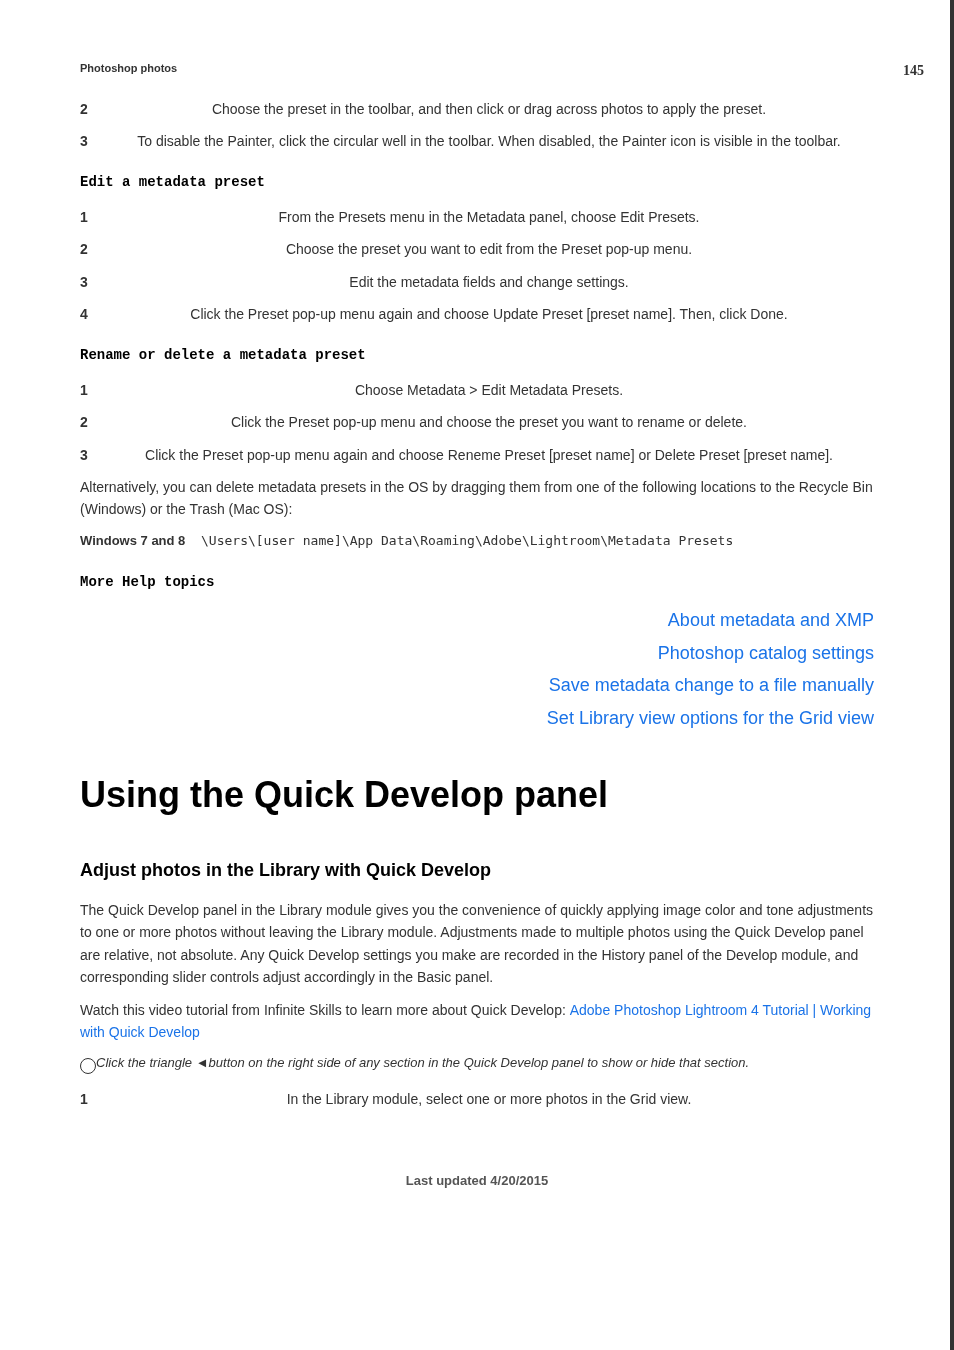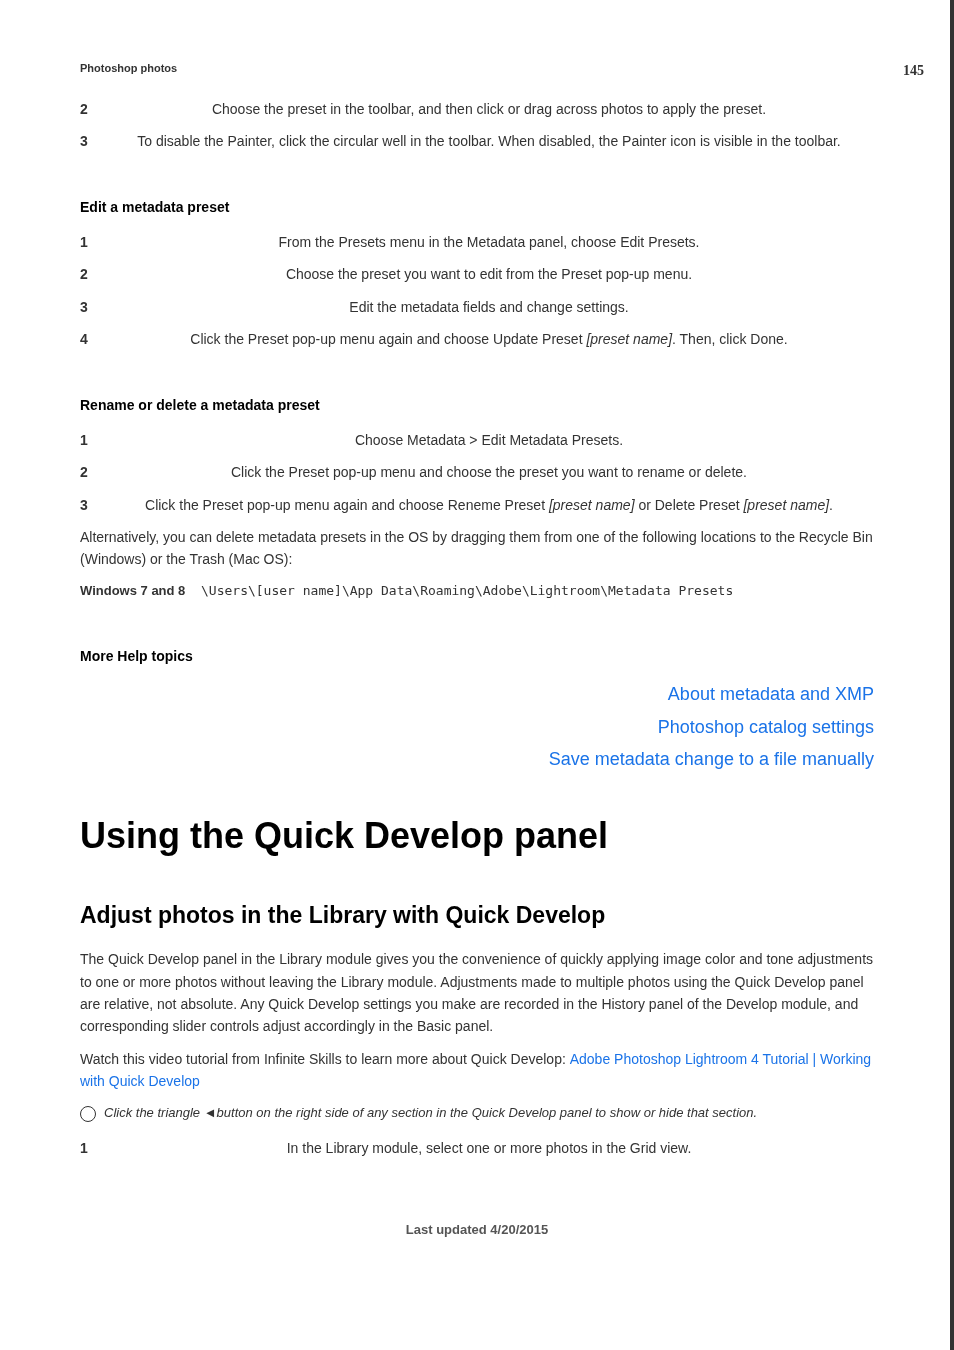--- a/index.html
+++ b/index.html
@@ -53,22 +53,22 @@
       font-weight: bold;
       font-size: 14px;
     }
     .numbered-item .text {
       flex: 1;
       text-align: center;
     }
     .section-heading {
       font-size: 14px;
       font-weight: bold;
-      font-family: Liberation Sans, sans-serif;
-      margin-top: 44px;
+      font-family: Liberation Mono, monospace;
+      margin-top: 19px;
       margin-bottom: 12px;
       color: #000;
     }
     p {
       font-size: 14px;
       font-family: Arial, sans-serif;
       margin-bottom: 10px;
       line-height: 1.6;
     }
     .mono-line {
@@ -100,38 +100,38 @@
     .big-heading {
       font-size: 36px;
       font-weight: bold;
       font-family: Arial, sans-serif;
       color: #000;
       margin-top: 30px;
       margin-bottom: 40px;
       line-height: 1.2;
     }
     .sub-heading {
-      font-size: 23px;
+      font-size: 18px;
       font-weight: bold;
       font-family: Arial, sans-serif;
       color: #000;
       margin-bottom: 14px;
       margin-top: 30px;
     }
     .italic-note {
       font-style: italic;
       font-family: Arial, sans-serif;
       font-size: 13px;
       color: #333;
     }
     .note-row {
       display: flex;
-      align-items: center;
+      align-items: flex-end;
       margin-bottom: 14px;
-      gap: 8px;
+      gap: 0;
     }
     .note-icon {
       width: 16px;
       height: 16px;
       min-width: 16px;
       border: 1.5px solid #333;
       border-radius: 50%;
       margin-top: 2px;
       display: flex;
       align-items: center;
@@ -140,21 +140,20 @@
     }
     .footer {
       text-align: center;
       margin-top: 60px;
       font-family: Arial, sans-serif;
       font-size: 13px;
       color: #555;
       font-weight: bold;
     }
     .italic-text {
-      font-style: italic;
     }
   </style>
 </head>
 <body>
 
 <div class="page-container">
 
   <div class="right-border"></div>
 
   <div class="page-number">145</div>
@@ -214,20 +213,21 @@
       <span style="font-family: monospace; font-size: 13px;">&nbsp;\Users\[user name]\App Data\Roaming\Adobe\Lightroom\Metadata Presets</span>
     </div>
   </div>
 
   <div style="margin-top: 20px;">
     <div class="section-heading">More Help topics</div>
     <div class="more-help-links">
       <a href="#" class="link">About metadata and XMP</a>
       <a href="#" class="link">Photoshop catalog settings</a>
       <a href="#" class="link">Save metadata change to a file manually</a>
+      <a href="#" class="link">Set Library view options for the Grid view</a>
     </div>
   </div>
 
   <div style="margin-top: 40px;">
     <h1 class="big-heading">Using the Quick Develop panel</h1>
 
     <h2 class="sub-heading">Adjust photos in the Library with Quick Develop</h2>
 
     <p>The Quick Develop panel in the Library module gives you the convenience of quickly applying image color and tone adjustments to one or more photos without leaving the Library module. Adjustments made to multiple photos using the Quick Develop panel are relative, not absolute. Any Quick Develop settings you make are recorded in the History panel of the Develop module, and corresponding slider controls adjust accordingly in the Basic panel.</p>
 

